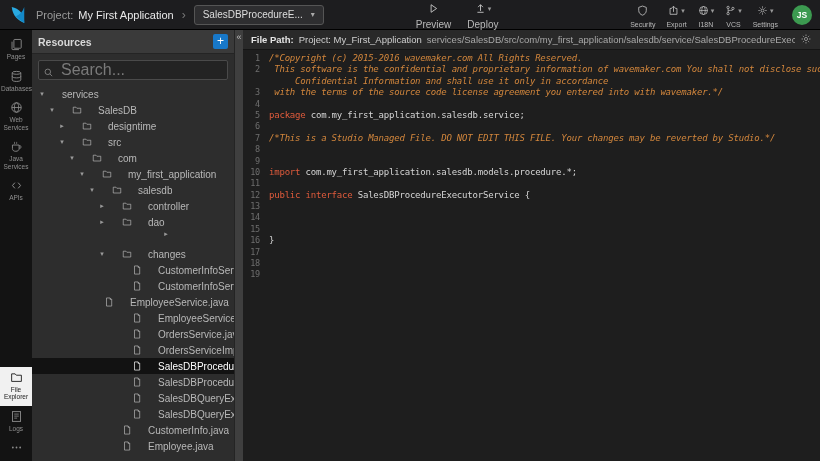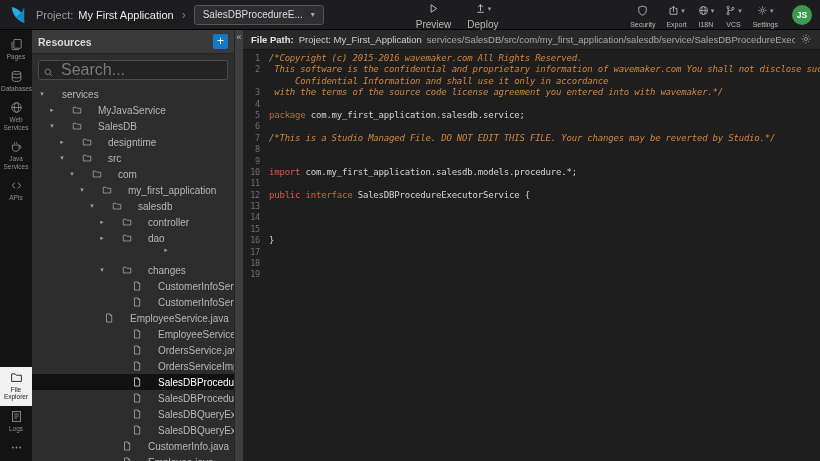--- a/index.html
+++ b/index.html
@@ -245,29 +245,20 @@
             </svg>
         </span>
         <input class="search-input" type="text" placeholder="Search..." style="">
       </div>
       <div class="tree" id="tree">
           <div class="trow" style="padding-left: 6px;">
             <span class="tcaret">▾</span>
             <span class="tlabel">services</span>
           </div>
           <div class="trow" style="padding-left: 16px;">
-            <span class="tcaret">▸</span>
-            <span class="icon">
-              <svg viewBox="0 0 16 16">
-                <path d="M2 3.5 H6.3 L7.8 5.2 H14 V12.8 H2 Z" stroke="currentColor" fill="none" stroke-width="1.1" stroke-linejoin="round"></path>
-              </svg>
-            </span>
-            <span class="tlabel">MyJavaService</span>
-          </div>
-          <div class="trow" style="padding-left: 16px;">
             <span class="tcaret">▾</span>
             <span class="icon">
               <svg viewBox="0 0 16 16">
                 <path d="M2 3.5 H6.3 L7.8 5.2 H14 V12.8 H2 Z" stroke="currentColor" fill="none" stroke-width="1.1" stroke-linejoin="round"></path>
               </svg>
             </span>
             <span class="tlabel">SalesDB</span>
           </div>
           <div class="trow" style="padding-left: 26px;">
             <span class="tcaret">▸</span>

